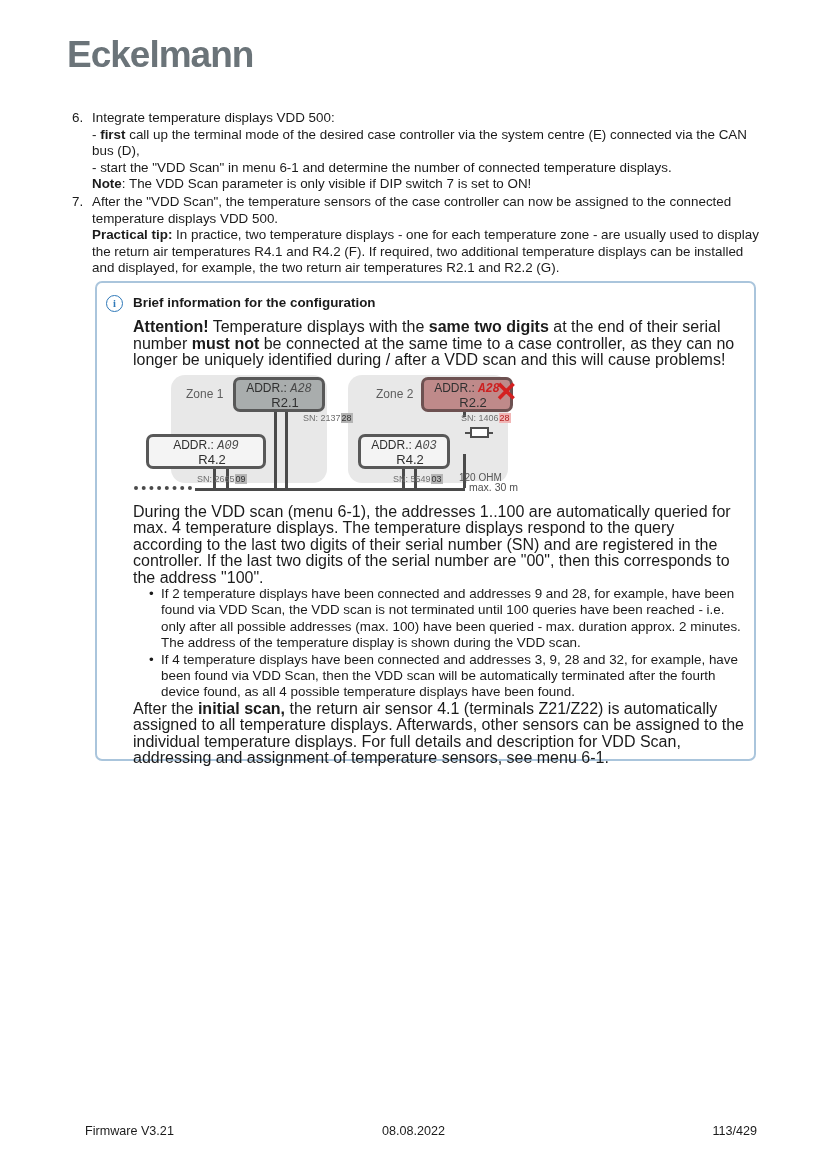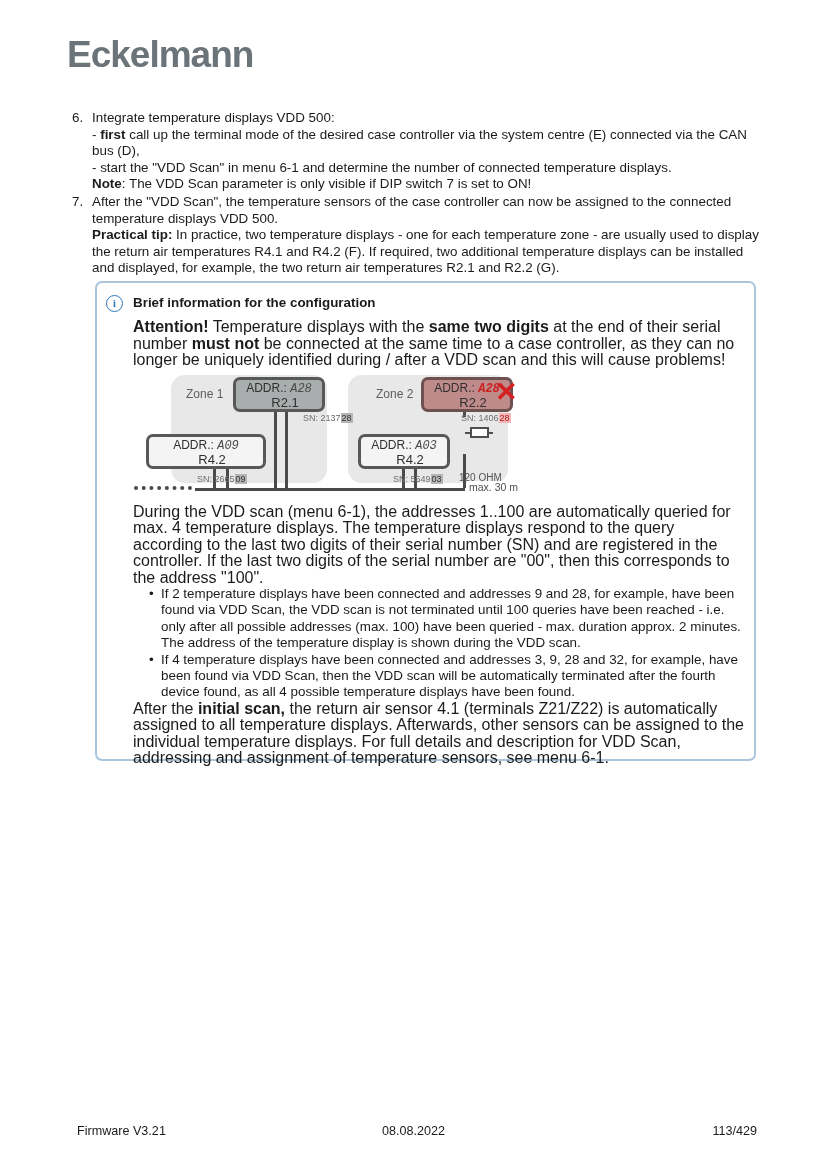--- a/index.html
+++ b/index.html
@@ -51,21 +51,21 @@
   .ohm{position:absolute;left:326px;top:66px;font-size:10px;color:#555;margin-top:32px;}
   .maxlen{position:absolute;left:334px;top:107px;font-size:10.5px;color:#4f4f4f;background:#fff;padding:0 2px;}
   .wire{position:absolute;width:3px;background:#4a4a4a;}
   .bus{position:absolute;left:62px;top:114px;width:270px;height:3px;background:#4a4a4a;}
   .busdots{position:absolute;left:1px;top:112px;width:58px;height:0;border-top:4px dotted #4a4a4a;}
   
   .bullets{margin:0;padding:0 0 0 28px;list-style:none;font-size:13.4px;line-height:16.4px;max-width:600px;}
   .bullets li{position:relative;margin:0;}
   .bullets li::before{content:"\2022";position:absolute;left:-12px;top:0;}
   .footer{position:absolute;top:1124px;left:0;width:827px;font-size:12.6px;color:#1b1b1b;}
-  .footer .f-left{position:absolute;left:77px;text-align:right;}
+  .footer .f-left{position:absolute;left:85px;text-align:right;}
   .footer .f-center{position:absolute;left:0;width:827px;text-align:center;}
   .footer .f-right{position:absolute;right:70px;}
 </style>
 </head>
 <body>
 
 <div class="page">
 
   <div class="logo">Eckelmann</div>
 

